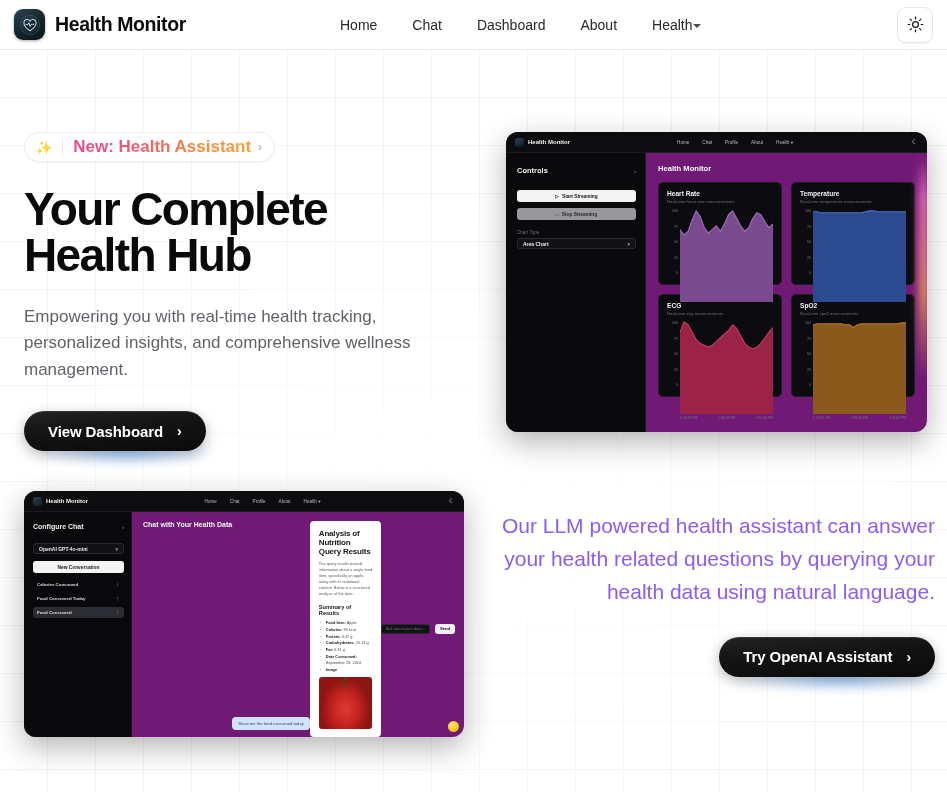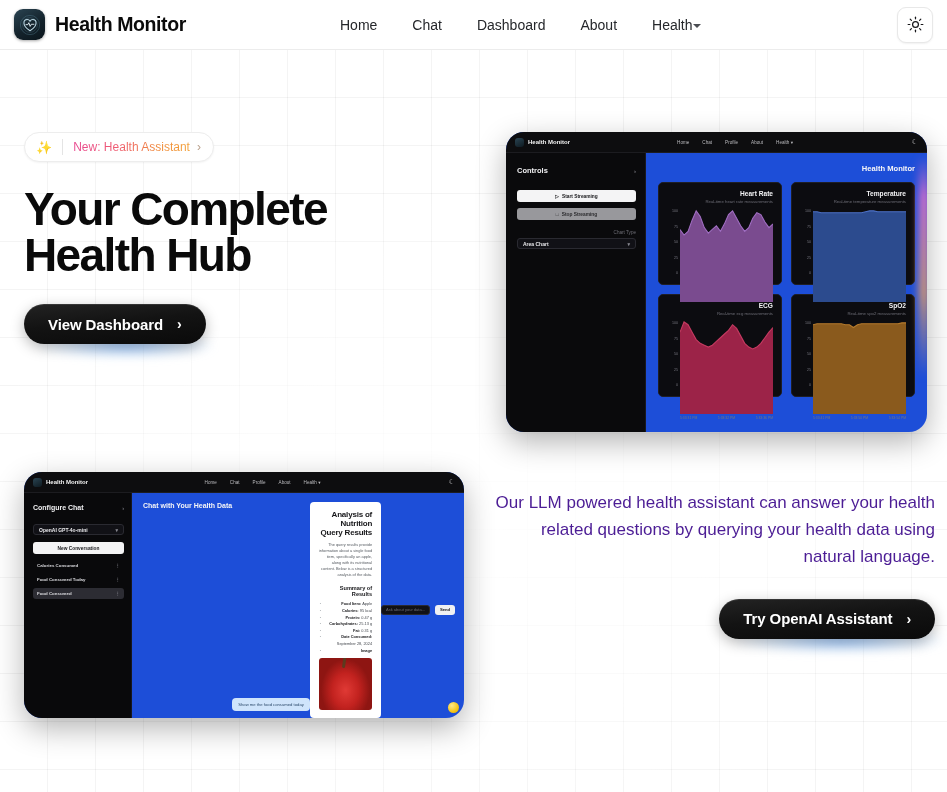--- a/index.html
+++ b/index.html
@@ -104,22 +104,22 @@
     border: 1px solid #ededed;
     border-radius: 999px;
     background: #ffffff;
     box-shadow: 0 1px 2px rgba(0,0,0,0.05);
     padding: 0 12px 0 11px;
     margin-bottom: 24px;
   }
   .pill-emoji { font-size: 13px; line-height: 1; }
   .pill-div { width: 1px; height: 16px; background: #e4e4e4; margin: 0 10px; }
   .pill-text {
-    font-size: 12px;
-    font-weight: 400;
+    font-size: 17px;
+    font-weight: 700;
     background: linear-gradient(90deg, #e8468f 0%, #ef5d72 38%, #f08a3c 72%, #f3a23a 100%);
     -webkit-background-clip: text;
     background-clip: text;
     color: transparent;
     white-space: nowrap;
   }
   .pill-chev { font-size: 12px; color: #b9a08c; margin-left: 7px; }
 
   h1.hero-title {
     font-size: 46px;
@@ -164,27 +164,26 @@
     border: none;
     cursor: pointer;
     box-shadow: 0 4px 14px rgba(0,0,0,0.28), inset 0 1px 0 rgba(255,255,255,0.10);
     letter-spacing: -0.1px;
   }
   .cta .arrow { font-size: 14px; font-weight: bold; }
 
   
   .shot {
     position: relative;
-    background: #1d4ed8;
-    border-radius: 18px;
+    background: #701a75;
+    border-radius: 12px;
     overflow: hidden;
     box-shadow: 0 10px 30px rgba(0,0,0,0.30);
     font-size: 5px;
     color: #ddd;
-    text-align: right;
   }
   .shot-glow-r {
     position: absolute; top: 8%; right: -2px; width: 10px; bottom: 18%;
     background: linear-gradient(180deg, rgba(255,110,190,0.0) 0%, rgba(255,120,200,0.85) 18%, rgba(255,170,90,0.85) 62%, rgba(255,190,100,0.0) 100%);
     filter: blur(4px);
     z-index: 6;
   }
   .shot-nav {
     height: 21px;
     background: #0d0d0f;
@@ -285,23 +284,23 @@
   .lower-right { flex: 1; padding-top: 18px; text-align: right; }
   h2.lower-title {
     font-size: 34px;
     line-height: 1.06;
     font-weight: bold;
     letter-spacing: -1.2px;
     color: #0a0a0a;
     margin-bottom: 22px;
   }
   p.lower-sub {
-    font-size: 17px;
+    font-size: 21px;
     line-height: 1.58;
-    color: #4c1d95;
+    color: #8b5cf6;
     margin-bottom: 28px;
   }
 
   
   .chat-side { width: 108px; flex: none; background: #09090b; border-right: 1px solid #17171d; padding: 11px 7px 0 9px; }
   .chat-side-head { display:flex; align-items:center; justify-content:space-between; font-size:7px; font-weight:bold; color:#f0f0f2; margin-bottom:13px; }
   .chat-side-head .ch { font-size: 5.5px; color: #7d7d85; }
   .conv-item {
     height: 11px; border-radius: 3px;
     display: flex; align-items: center; justify-content: space-between;
@@ -434,20 +433,21 @@
       <span class="pill-div"></span>
       <span class="pill-text">New: Health Assistant</span>
       <span class="pill-chev">›</span>
     </div>
 
     <h1 class="hero-title">
       <span>Your Complete</span>
       <span class="l2">Health Hub</span>
     </h1>
 
+    <p class="hero-sub">Empowering you with real-time health tracking, personalized insights, and comprehensive wellness management.</p>
 
     <div class="cta-wrap">
       <span class="cta-glow"></span>
       <button class="cta">
         <span>View Dashboard</span>
         <span class="arrow">›</span>
       </button>
     </div>
   </div>
 

